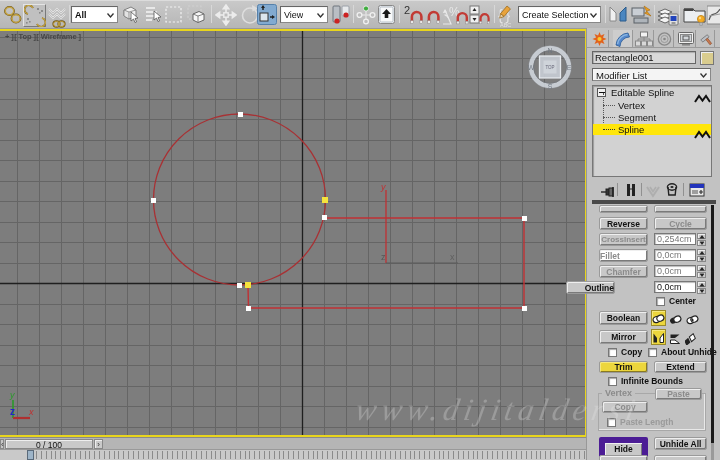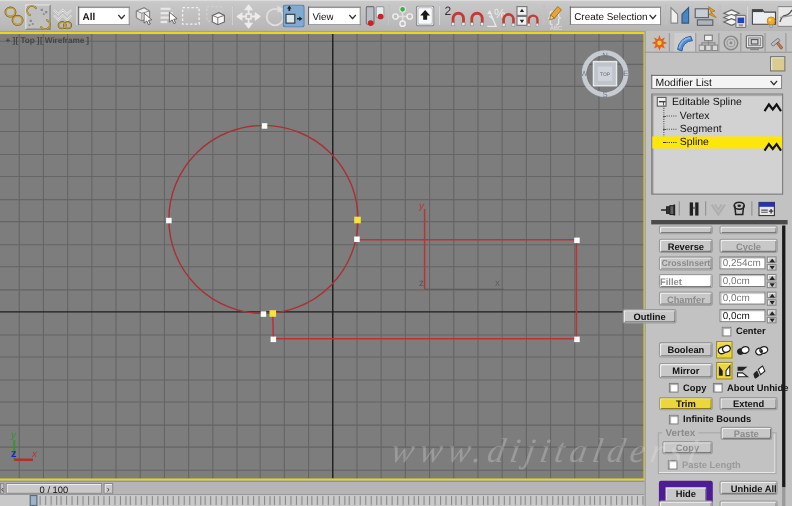--- a/index.html
+++ b/index.html
@@ -497,20 +497,21 @@
     </div>
     <div style="position:absolute;left:699px;top:30px;width:16px;height:17px;border-right:1px solid #999;display:flex;align-items:center;justify-content:center;">
       <svg width="18" height="16" viewBox="0 0 18 16">
         <g transform="rotate(-38 9 8)">
           <rect x="3" y="4.5" width="10" height="3.6" rx="1" fill="#b9bec4" stroke="#666" stroke-width="0.8"></rect>
           <rect x="8" y="8" width="2.6" height="8" fill="#c87850" stroke="#8a4a28" stroke-width="0.7"></rect>
         </g>
       </svg>
     </div>
     <div style="position:absolute;left:586px;top:47px;width:134px;height:1px;background:#9a9a9a;"></div>
+    <div style="position:absolute;left:592px;top:51px;width:104px;height:13px;background:#d9d9d9;border:1px solid #666;box-shadow:inset 1px 1px 1px #aaa;font-size:9.5px;color:#111;line-height:12px;padding-left:2px;">Rectangle001</div>
     <div style="position:absolute;left:700px;top:51px;width:14px;height:14px;background:#d9cc8e;border:1px solid #777;box-shadow:inset 1px 1px 0 #eee;"></div>
     <div style="position:absolute;left:592px;top:68px;width:119px;height:13px;background:#f4f4f4;border:1px solid #888;border-top-color:#666;border-left-color:#666;box-shadow:inset 1px 1px 0 #f8f8f8;">
 <div style="position:absolute;left:3px;top:1px;font-size:9.5px;color:#111;white-space:nowrap;overflow:hidden;max-width:103px;">Modifier List</div>
 <svg style="position:absolute;right:3px;top:4px" width="7" height="5">
         <path d="M0.5 0.5 L3.5 4 L6.5 0.5" fill="none" stroke="#333" stroke-width="1.3"></path>
       </svg>
     </div>
     <div style="position:absolute;left:592px;top:85px;width:120px;height:92px;background:#d2d2d2;border:1px solid #777;box-shadow:inset 1px 1px 1px #999;"></div>
     <div style="position:absolute;left:597px;top:88px;width:9px;height:9px;background:#f0f0f0;border:1px solid #555;"></div>
 <div style="position:absolute;left:598.5px;top:91.5px;width:6px;height:1.5px;background:#111;"></div>
@@ -599,21 +600,21 @@
     <div style="position:absolute;left:697px;top:265px;width:9px;height:13px;">
 <div style="position:absolute;left:0;top:0;width:9px;height:6.0px;background:#c8c8c8;border:1px solid #888;box-shadow:inset 1px 1px 0 #eee;"></div>
 <div style="position:absolute;left:0;bottom:0;width:9px;height:6.0px;background:#c8c8c8;border:1px solid #888;box-shadow:inset 1px 1px 0 #eee;"></div>
 <svg style="position:absolute;left:1.5px;top:1.5px" width="6" height="4">
         <path d="M3 0 L0.5 3.5 L5.5 3.5 Z" fill="#222"></path>
       </svg>
 <svg style="position:absolute;left:1.5px;bottom:1.5px" width="6" height="4">
         <path d="M3 4 L0.5 0.5 L5.5 0.5 Z" fill="#222"></path>
       </svg>
 </div>
-    <div style="position:absolute;left:566px;top:281px;width:49px;height:13px;background:#c8c8c8;border:1px solid #9a9a9a;border-radius:2px;box-shadow:inset 1px 1px 0 #efefef, inset -1px -1px 0 #7a7a7a;text-align:center;line-height:12px;font-size:8.5px;font-weight:bold;color:#111;">Outline</div>
+    <div style="position:absolute;left:566px;top:281px;width:49px;height:13px;background:#c8c8c8;border:1px solid #9a9a9a;border-radius:2px;box-shadow:inset 1px 1px 0 #efefef, inset -1px -1px 0 #7a7a7a;text-align:right;line-height:12px;font-size:8.5px;font-weight:bold;color:#111;">Outline</div>
     <div style="position:absolute;left:654px;top:281px;width:42px;height:12px;background:#fff;border:1px solid #777;box-shadow:inset 1px 1px 1px #bbb;font-size:9px;color:#111;line-height:11px;padding-left:2px;">0,0cm</div>
     <div style="position:absolute;left:697px;top:281px;width:9px;height:13px;">
 <div style="position:absolute;left:0;top:0;width:9px;height:6.0px;background:#c8c8c8;border:1px solid #888;box-shadow:inset 1px 1px 0 #eee;"></div>
 <div style="position:absolute;left:0;bottom:0;width:9px;height:6.0px;background:#c8c8c8;border:1px solid #888;box-shadow:inset 1px 1px 0 #eee;"></div>
 <svg style="position:absolute;left:1.5px;top:1.5px" width="6" height="4">
         <path d="M3 0 L0.5 3.5 L5.5 3.5 Z" fill="#222"></path>
       </svg>
 <svg style="position:absolute;left:1.5px;bottom:1.5px" width="6" height="4">
         <path d="M3 4 L0.5 0.5 L5.5 0.5 Z" fill="#222"></path>
       </svg>
@@ -663,18 +664,18 @@
     <div style="position:absolute;left:654px;top:361px;width:53px;height:12px;background:#c8c8c8;border:1px solid #9a9a9a;border-radius:2px;box-shadow:inset 1px 1px 0 #efefef, inset -1px -1px 0 #7a7a7a;text-align:center;line-height:11px;font-size:8.5px;font-weight:bold;color:#111;">Extend</div>
     <div style="position:absolute;left:608px;top:377px;width:9px;height:9px;background:#fff;border:1px solid #777;box-shadow:inset 1px 1px 1px #aaa;"></div>
 <div style="position:absolute;left:621px;top:376px;width:80px;font-size:8.5px;font-weight:bold;color:#111;white-space:nowrap;">Infinite Bounds</div>
     <div style="position:absolute;left:598px;top:393px;width:108px;height:38px;border:1px solid #a8a8a8;box-shadow:inset -1px -1px 0 #e8e8e8;"></div>
 <div style="position:absolute;left:602px;top:388px;background:#c2c2c2;padding:0 3px;font-size:9px;font-weight:bold;color:#8b8b8b;">Vertex</div>
     <div style="position:absolute;left:602px;top:401px;width:46px;height:12px;background:#c8c8c8;border:1px solid #9a9a9a;border-radius:2px;box-shadow:inset 1px 1px 0 #efefef, inset -1px -1px 0 #7a7a7a;text-align:center;line-height:11px;font-size:8.5px;font-weight:bold;color:#8b8b8b;">Copy</div>
     <div style="position:absolute;left:655px;top:388px;width:47px;height:12px;background:#c8c8c8;border:1px solid #9a9a9a;border-radius:2px;box-shadow:inset 1px 1px 0 #efefef, inset -1px -1px 0 #7a7a7a;text-align:center;line-height:11px;font-size:8.5px;font-weight:bold;color:#8b8b8b;">Paste</div>
     <div style="position:absolute;left:607px;top:418px;width:9px;height:9px;background:#fff;border:1px solid #777;box-shadow:inset 1px 1px 1px #aaa;"></div>
 <div style="position:absolute;left:620px;top:417px;width:70px;font-size:8.5px;font-weight:bold;color:#9a9a9a;white-space:nowrap;">Paste Length</div>
     <div style="position:absolute;left:599px;top:437px;width:49px;height:30px;background:#c8c8c8;border:6px solid #4c1d95;border-radius:2px;box-shadow:inset 1px 1px 0 #efefef, inset -1px -1px 0 #7a7a7a;text-align:center;line-height:12px;font-size:8.5px;font-weight:bold;color:#111;">Hide</div>
-    <div style="position:absolute;left:654px;top:437px;width:53px;height:13px;background:#c8c8c8;border:1px solid #9a9a9a;border-radius:2px;box-shadow:inset 1px 1px 0 #efefef, inset -1px -1px 0 #7a7a7a;text-align:right;line-height:12px;font-size:8.5px;font-weight:bold;color:#111;">Unhide All</div>
+    <div style="position:absolute;left:654px;top:437px;width:53px;height:13px;background:#c8c8c8;border:1px solid #9a9a9a;border-radius:2px;box-shadow:inset 1px 1px 0 #efefef, inset -1px -1px 0 #7a7a7a;text-align:center;line-height:12px;font-size:8.5px;font-weight:bold;color:#111;">Unhide All</div>
     <div style="position:absolute;left:599px;top:455px;width:49px;height:8px;background:#c8c8c8;border:1px solid #9a9a9a;border-radius:2px;box-shadow:inset 1px 1px 0 #efefef, inset -1px -1px 0 #7a7a7a;text-align:center;line-height:7px;font-size:8.5px;font-weight:bold;color:#111;"></div>
     <div style="position:absolute;left:654px;top:455px;width:53px;height:8px;background:#c8c8c8;border:1px solid #9a9a9a;border-radius:2px;box-shadow:inset 1px 1px 0 #efefef, inset -1px -1px 0 #7a7a7a;text-align:center;line-height:7px;font-size:8.5px;font-weight:bold;color:#111;"></div>
     <div style="position:absolute;left:711px;top:205px;width:3px;height:238px;background:#1a1a1a;"></div>
     <div style="position:absolute;left:711px;top:443px;width:3px;height:17px;background:#9a9a9a;"></div>
 <div style="position:absolute;left:356px;top:392px;width:330px;font-family:'Liberation Serif',serif;font-style:italic;font-size:31px;letter-spacing:5px;color:rgba(235,235,235,0.28);transform:skewX(-10deg);white-space:nowrap;z-index:50;">www.dijitaldersi</div>
 </div>
 </body></html>

